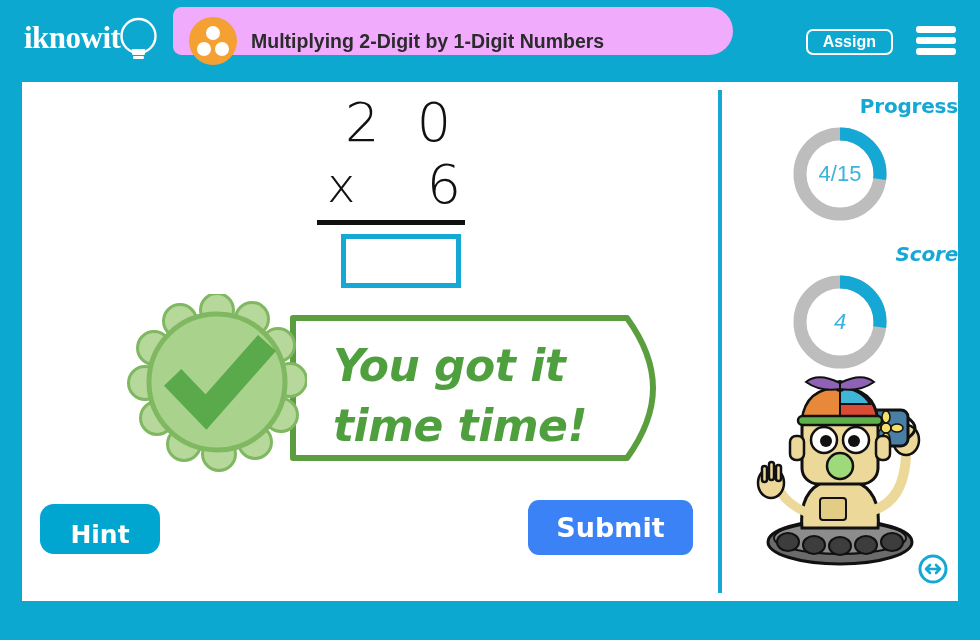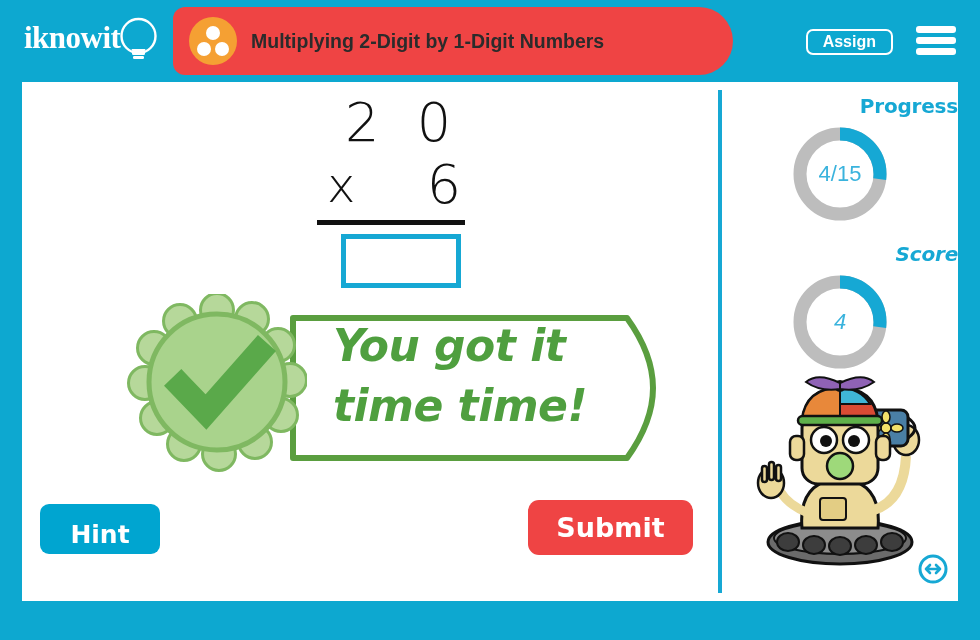--- a/index.html
+++ b/index.html
@@ -59,22 +59,22 @@
     width: 47px;
     height: 47px;
   }
 
   
   #title-pill {
     position: absolute;
     left: 173px;
     top: 7px;
     width: 560px;
-    height: 68px;
-    background: #ef4444;
+    height: 48px;
+    background: #f0abfc;
     border-radius: 12px 34px 34px 12px;
   }
   #title-dots-icon {
     position: absolute;
     left: 16px;
     top: 10px;
     width: 48px;
     height: 48px;
     border-radius: 50%;
     background: #f5a033;
@@ -252,21 +252,21 @@
     height: 152px;
   }
   #feedback-banner svg {
     position: absolute;
     left: 0;
     top: 0;
   }
   #feedback-text {
     position: absolute;
     left: 46px;
-    top: 4px;
+    top: 24px;
     width: 300px;
     font-family: "DejaVu Sans", sans-serif;
     font-style: italic;
     font-weight: bold;
     font-size: 44px;
     line-height: 60px;
     color: #4f9f3f;
     letter-spacing: -0.5px;
   }
   #feedback-badge {
@@ -279,35 +279,35 @@
 
   
   #hint-button {
     position: absolute;
     left: 18px;
     top: 422px;
     width: 120px;
     height: 50px;
     background: #00a5d0;
     border: none;
-    border-radius: 9px;
+    border-radius: 14px;
     color: #ffffff;
     font-size: 25px;
     font-weight: bold;
     font-family: "DejaVu Sans", sans-serif;
     cursor: pointer;
     padding: 16px;
   }
   #submit-button {
     position: absolute;
     left: 506px;
     top: 418px;
     width: 165px;
     height: 55px;
-    background: #ef4444;
+    background: #3b82f6;
     border: none;
     border-radius: 11px;
     color: #ffffff;
     font-size: 27px;
     font-weight: bold;
     font-family: "DejaVu Sans", sans-serif;
     cursor: pointer;
     padding: 0;
   }
 

